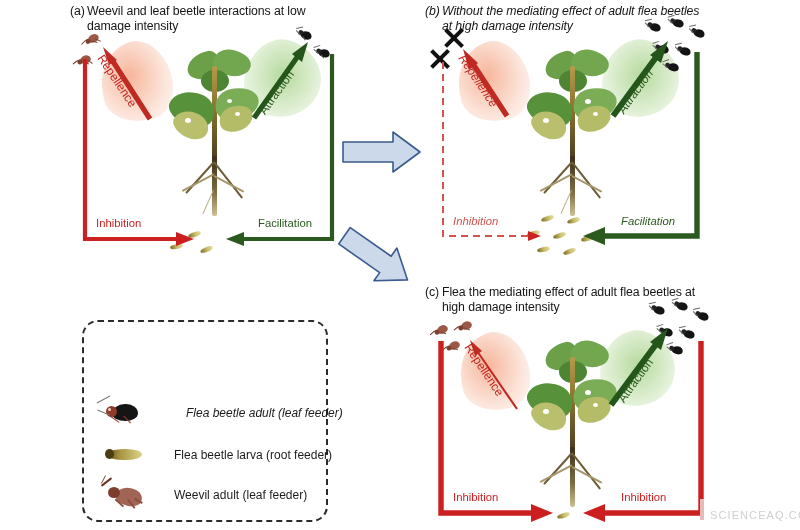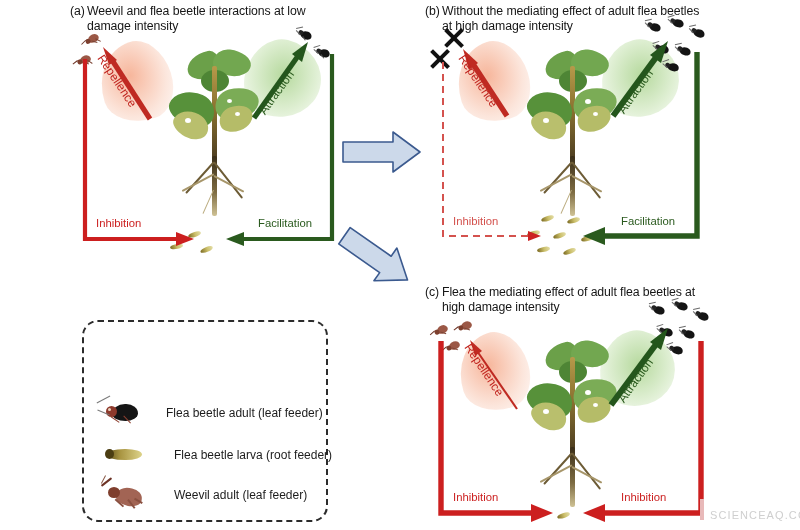--- a/index.html
+++ b/index.html
@@ -100,21 +100,21 @@
      width:4.4px;height:24px;background:#111;}
   .xmark:before{transform:rotate(45deg);}
   .xmark:after{transform:rotate(-45deg);}
 </style>
 </head>
 <body>
 
 <div class="panel" style="left:70px;top:4px;width:290px;height:250px;">
 
   <div class="caption" style="position:absolute;left:0px;top:0px;width:268px;">
-    <span class="lbl">(a)</span><span class="txt">Weevil and flea beetle interactions at low damage intensity</span>
+    <span class="lbl">(a)</span><span class="txt">Weevil and leaf beetle interactions at low damage intensity</span>
   </div>
 
   <div class="blob red" style="left:30px;top:38px;width:72px;height:80px;border-radius:58% 42% 40% 60%/62% 52% 48% 38%;transform:rotate(-18deg);"></div>
   <div class="blob green" style="left:175px;top:36px;width:76px;height:78px;border-radius:44% 56% 58% 42%/55% 50% 50% 45%;transform:rotate(14deg);"></div>
 
   <div class="plant" style="left:85px;top:40px;">
     <div class="leaf top-l"></div>
     <div class="leaf top-r"></div>
     <div class="leaf mid"></div>
     <div class="stem"></div>
@@ -189,21 +189,21 @@
       <polygon points="156,235 174,228 174,242" fill="#2a5a1e"></polygon>
     </g>
   </svg>
 
   <div class="lbl-rot" style="left:36px;top:48px;color:#c0241f;transform:rotate(56deg);transform-origin:left top;">Repellence</div>
   <div class="lbl-rot" style="left:186px;top:105px;color:#2a5a1e;transform:rotate(-54deg);transform-origin:left top;">Attraction</div>
   <div class="lbl-h" style="left:26px;top:213px;color:#cc2222;">Inhibition</div>
   <div class="lbl-h" style="left:188px;top:213px;color:#2a5a1e;">Facilitation</div>
 </div>
 
-<div class="panel" style="left:425px;top:4px;width:300px;height:250px;">
+<div class="panel" style="left:425px;top:4px;width:300px;height:250px;font-style:italic;">
 
   <div class="caption" style="position:absolute;left:0px;top:0px;width:278px;">
     <span class="lbl">(b)</span><span class="txt">Without the mediating effect of adult flea beetles at high damage intensity</span>
   </div>
 
   <div class="blob red" style="left:32px;top:38px;width:72px;height:80px;border-radius:58% 42% 40% 60%/62% 52% 48% 38%;transform:rotate(-18deg);"></div>
   <div class="blob green" style="left:178px;top:36px;width:76px;height:78px;border-radius:44% 56% 58% 42%/55% 50% 50% 45%;transform:rotate(14deg);"></div>
 
   <div class="plant" style="left:88px;top:40px;">
     <div class="leaf top-l"></div>
@@ -426,21 +426,21 @@
     <div style="position:relative;width:52px;height:26px;">
       <div style="position:absolute;left:14px;top:4px;width:26px;height:17px;background:#151515;
                   border-radius:50% 45% 48% 52%/58% 55% 45% 42%;"></div>
       <div style="position:absolute;left:8px;top:6px;width:11px;height:11px;background:#8e3a2c;border-radius:50%;"></div>
       <div style="position:absolute;left:10px;top:8px;width:3px;height:3px;background:#e8d4c0;border-radius:50%;"></div>
       <div style="position:absolute;left:-2px;top:-1px;width:15px;height:1.3px;background:#7a7a7a;transform:rotate(-28deg);"></div>
       <div style="position:absolute;left:-1px;top:12px;width:13px;height:1.3px;background:#7a7a7a;transform:rotate(22deg);"></div>
       <div style="position:absolute;left:12px;top:19px;width:10px;height:1.4px;background:#8e4030;transform:rotate(34deg);"></div>
       <div style="position:absolute;left:24px;top:19px;width:10px;height:1.4px;background:#8e4030;transform:rotate(46deg);"></div>
     </div>
-    <span class="legend-txt" style="margin-left:16px;">Flea beetle adult (leaf feeder)</span>
+    <span class="legend-txt" style="margin-left:36px;font-style:italic;">Flea beetle adult (leaf feeder)</span>
   </div>
 
   <div class="legend-row" style="left:14px;top:122px;">
     <div style="position:relative;width:52px;height:22px;">
       <div style="position:absolute;left:8px;top:5px;width:36px;height:11px;
                   background:linear-gradient(to right,#5c4d18,#a99542 40%,#ddd38a);
                   border-radius:52% 45% 45% 52%/50%;"></div>
       <div style="position:absolute;left:7px;top:5px;width:9px;height:10px;background:#4b3d12;border-radius:50%;"></div>
     </div>
     <span class="legend-txt" style="margin-left:24px;">Flea beetle larva (root feeder)</span>

